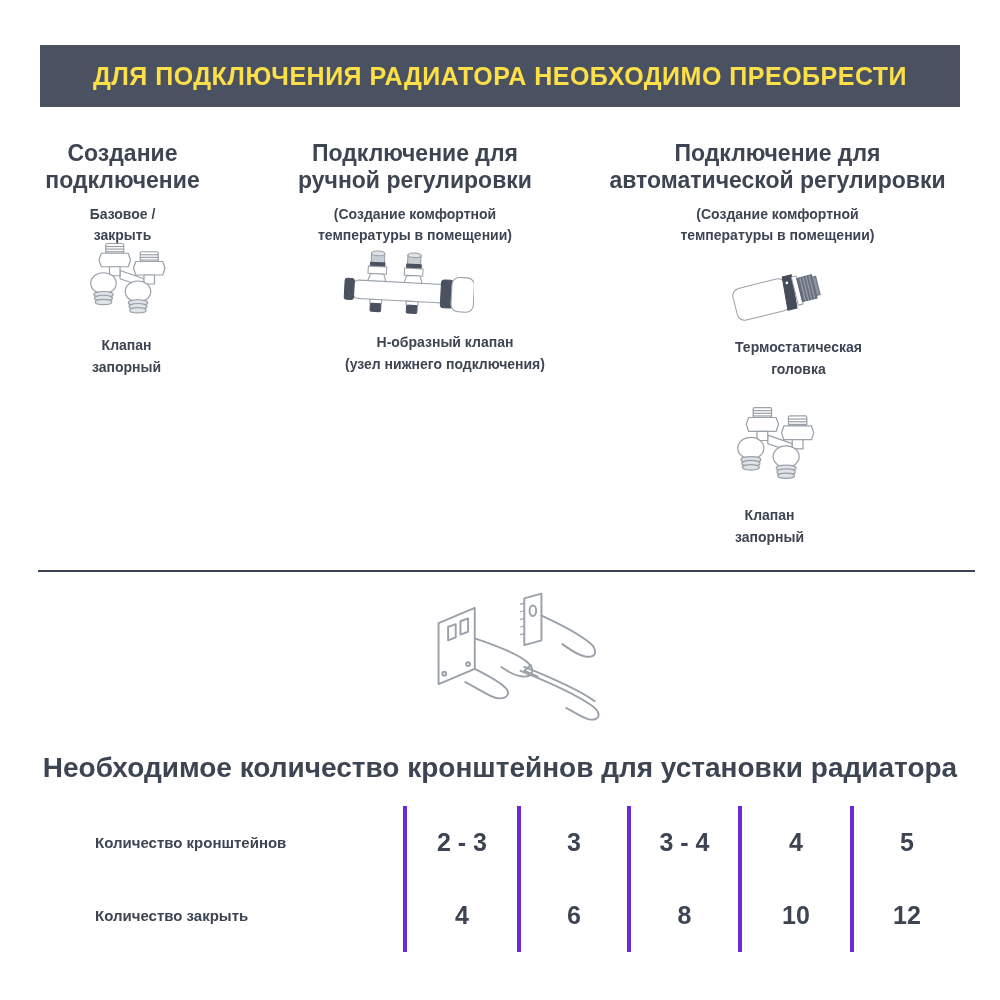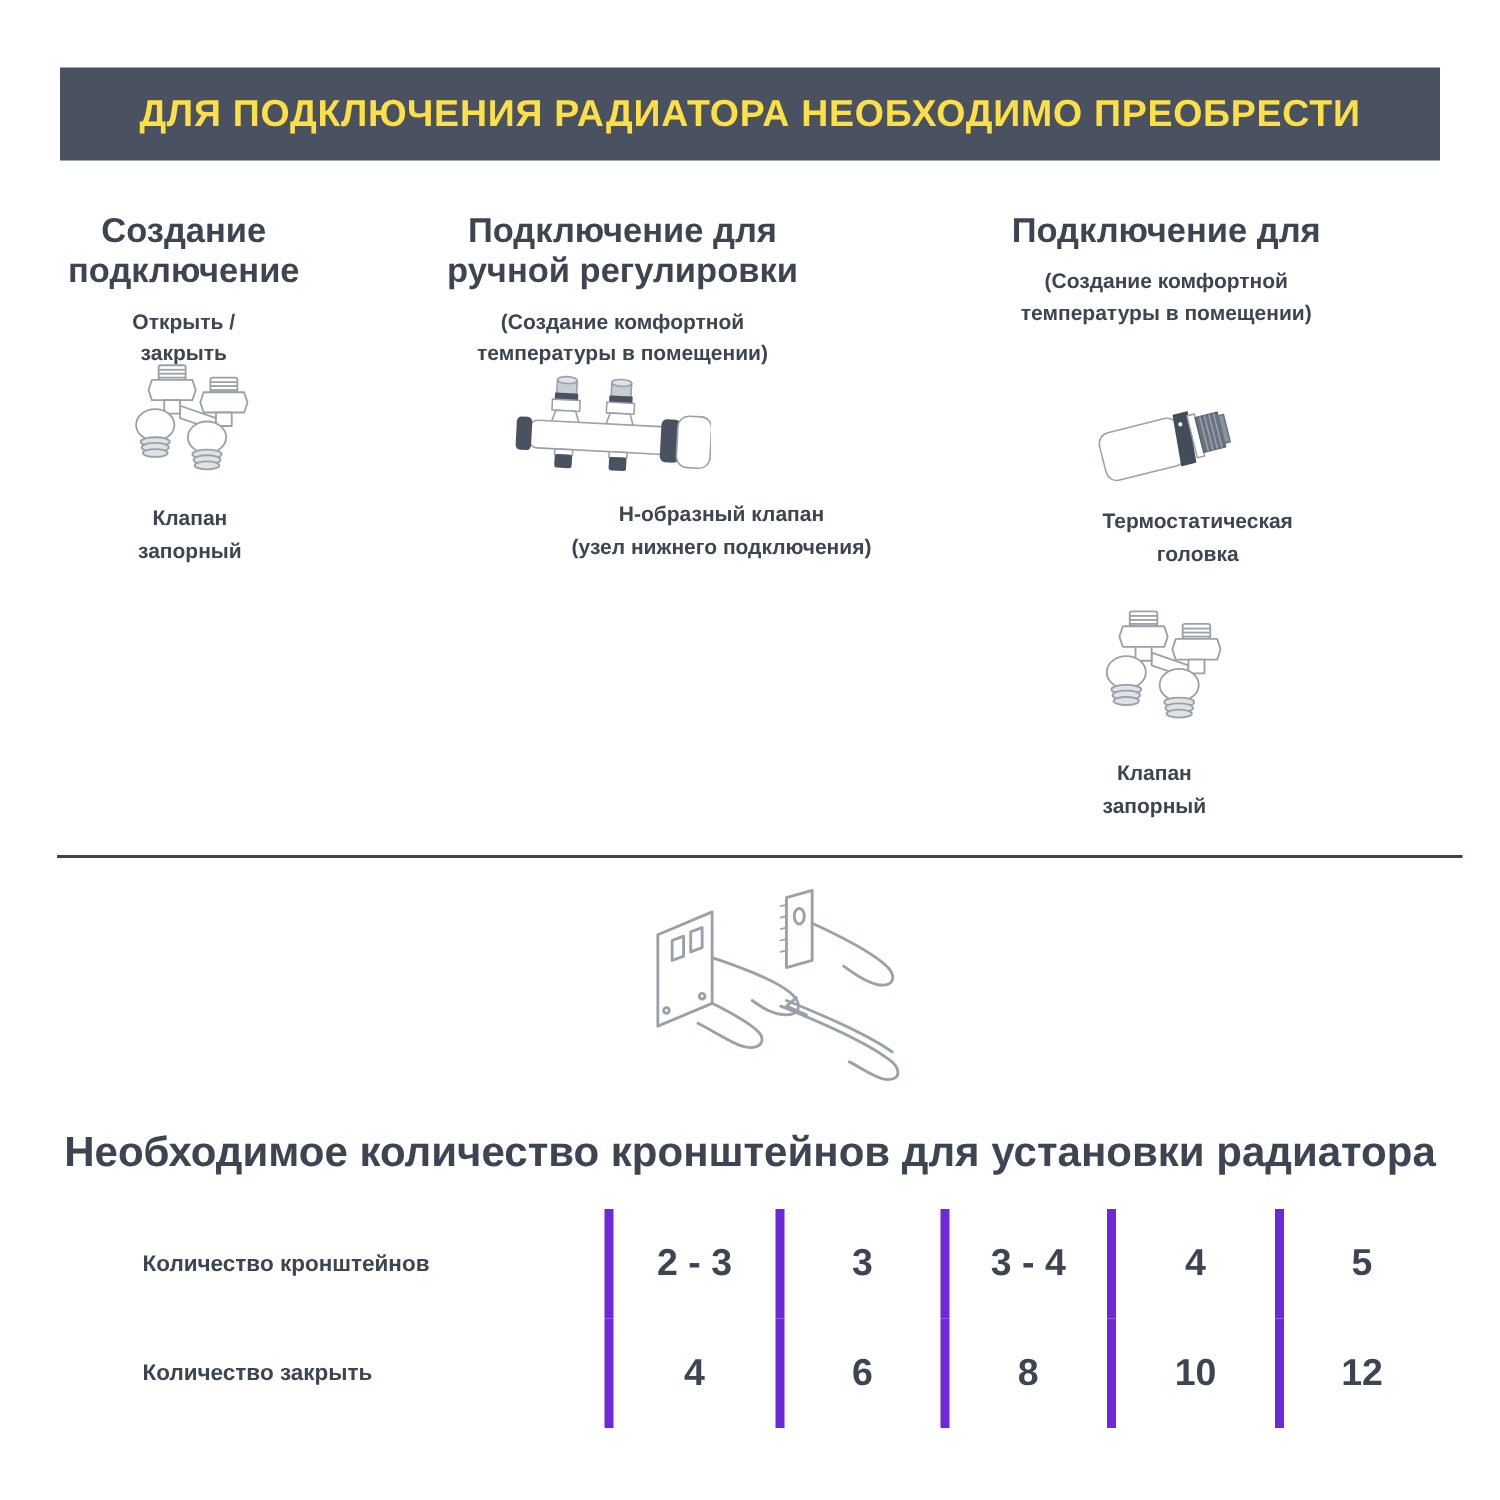--- a/index.html
+++ b/index.html
@@ -23,56 +23,57 @@
   .caption{position:absolute;font-size:14px;font-weight:bold;line-height:22px;text-align:center;}
   .divider{position:absolute;left:38px;top:570px;width:937px;height:2px;background:#3e4552;}
   .tbl-title{position:absolute;left:0;top:752px;width:1000px;text-align:center;
     font-size:28px;font-weight:bold;white-space:nowrap;}
   .tbl{
     position:absolute;left:60px;top:806px;width:900px;
     display:grid;grid-template-columns:343px 114px 110px 111px 112px 110px;grid-auto-rows:73px;
   }
   .cell{display:flex;align-items:center;justify-content:center;font-weight:bold;}
   .cell.lbl{justify-content:flex-start;padding-left:35px;font-size:15px;}
-  .cell.val{font-size:25px;border-left:6px solid #6d28d9;}
+  .cell.val{font-size:25px;border-left:4px solid #6d28d9;}
 </style>
 </head>
 <body>
 
 <div class="page">
 
   <div class="banner">
     <span class="banner-title">ДЛЯ ПОДКЛЮЧЕНИЯ РАДИАТОРА НЕОБХОДИМО ПРЕОБРЕСТИ</span>
   </div>
 
   <div class="col col-1">
     <div class="col-title">
       <div class="line">Создание</div>
       <div class="line">подключение</div>
     </div>
     <div class="col-sub">
-      <div class="line">Открыть /</div>
+      <div class="line">Базовое /</div>
       <div class="line">закрыть</div>
     </div>
   </div>
 
   <div class="col col-2">
     <div class="col-title">
       <div class="line">Подключение для</div>
       <div class="line">ручной регулировки</div>
     </div>
     <div class="col-sub">
       <div class="line">(Создание комфортной</div>
       <div class="line">температуры в помещении)</div>
     </div>
   </div>
 
   <div class="col col-3">
     <div class="col-title">
       <div class="line">Подключение для</div>
+      <div class="line">автоматической регулировки</div>
     </div>
     <div class="col-sub">
       <div class="line">(Создание комфортной</div>
       <div class="line">температуры в помещении)</div>
     </div>
   </div>
 
   <svg class="illus" style="left:80px;top:242px;" width="104" height="90" viewBox="0 0 130 120">
     <g stroke="#9aa1a9" stroke-width="1.6" fill="#ffffff" stroke-linejoin="round">
       <polygon points="49,38 81,49 81,60 49,49"></polygon>
@@ -118,21 +119,21 @@
       <rect x="16" y="52" width="146" height="28" rx="9"></rect>
       <rect x="4" y="50" width="14" height="32" rx="4" fill="#4a5261" stroke="#4a5261"></rect>
       <rect x="150" y="45" width="18" height="42" rx="5" fill="#4a5261" stroke="#4a5261"></rect>
       <rect x="166" y="40" width="34" height="52" rx="11"></rect>
       <rect x="43" y="80" width="18" height="6"></rect>
       <rect x="44" y="86" width="16" height="12" rx="2" fill="#4a5261" stroke="#4a5261"></rect>
       <rect x="98" y="80" width="18" height="6"></rect>
       <rect x="99" y="86" width="16" height="12" rx="2" fill="#4a5261" stroke="#4a5261"></rect>
     </g>
   </svg>
-  <div class="caption" style="left:345px;top:331px;margin-left:36px;">
+  <div class="caption" style="left:345px;top:331px;">
     <div class="line">Н-образный клапан</div>
     <div class="line">(узел нижнего подключения)</div>
   </div>
 
   <svg class="illus" style="left:730px;top:260px;" width="94" height="70" viewBox="0 0 150 110">
     <g transform="rotate(-14 75 55)" stroke="#9aa1a9" stroke-width="1.6" fill="#ffffff" stroke-linejoin="round">
       <rect x="6" y="30" width="86" height="52" rx="12"></rect>
       <polygon points="90,29 105,29 101,83 86,83" fill="#444b59" stroke="#444b59"></polygon>
       <circle cx="95" cy="40" r="2.2" fill="#ffffff" stroke="none"></circle>
       <rect x="104" y="33" width="8" height="46"></rect>

